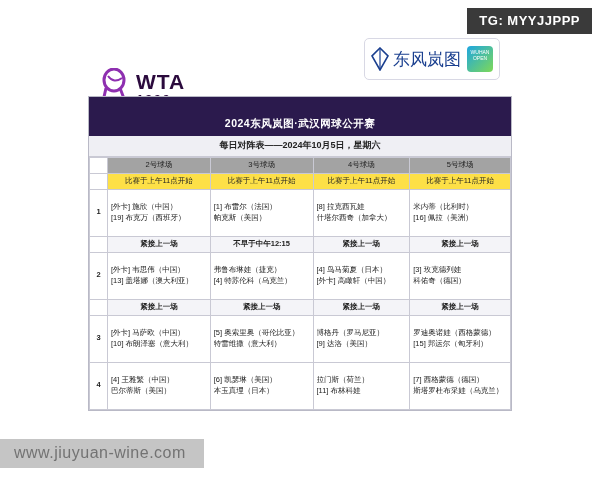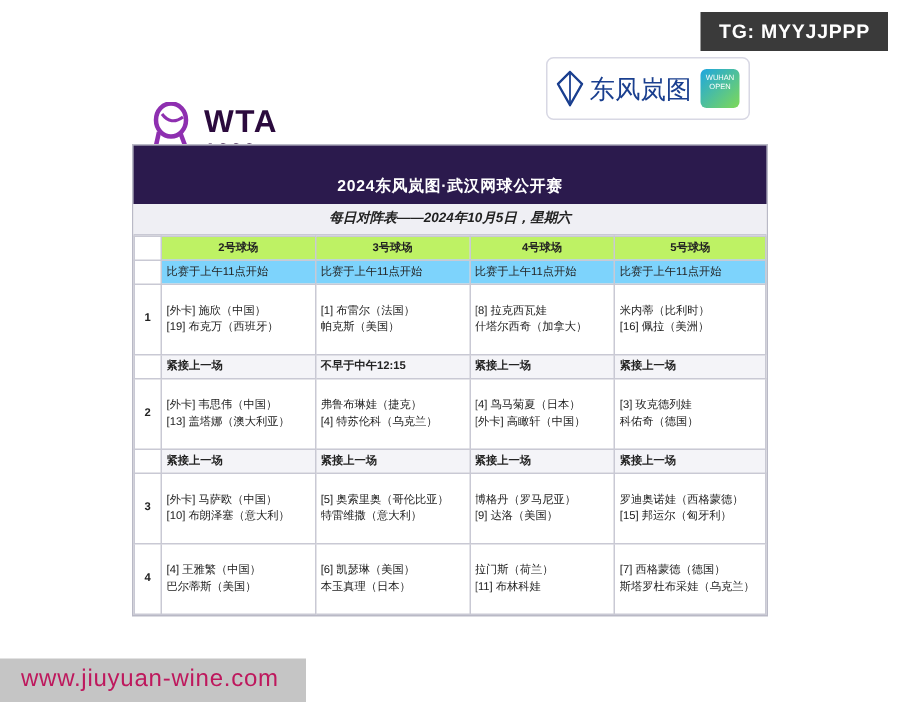--- a/index.html
+++ b/index.html
@@ -132,67 +132,68 @@
     letter-spacing: 0.5px;
   }
   .subtitle-bar {
     background: #efeff4;
     text-align: center;
     font-size: 9px;
     color: #222;
     padding: 3px 0 4px;
     border-bottom: 1px solid #c9c9d4;
     font-weight: bold;
-    font-style: italic;
   }
   table.grid {
     border-collapse: collapse;
     width: 100%;
     table-layout: fixed;
   }
   table.grid td {
     border: 1px solid #c9c9d4;
     font-size: 7.5px;
     color: #222;
     vertical-align: middle;
     padding: 2px 3px;
     line-height: 1.45;
   }
   .col-idx { width: 16px; text-align: center; font-weight: bold; font-size: 8px; }
   .court-head {
-    background: #bef264;
-    text-align: center;
-    font-weight: bold;
+    background: #a3a3a3;
+    text-align: center;
+    font-weight: normal;
     font-size: 8px;
     padding: 3px 0;
   }
   .time-cell {
-    background: #7dd3fc;
+    background: #fde047;
+    text-align: center;
     font-size: 7px;
     color: #333;
     padding: 2px 0;
     margin-top: 16px;
   }
   .notafter-cell {
     background: #f4f4f8;
+    text-align: center;
     font-size: 7px;
     color: #333;
     padding: 2px 0;
     font-weight: bold;
   }
   .match-cell { height: 42px; }
   .player-line { white-space: nowrap; overflow: hidden; text-overflow: ellipsis; }
 
   
   .wm-bottom {
     position: absolute;
     left: 0;
     bottom: 12px;
     background: rgba(150,150,150,0.55);
-    color: #be185d;
+    color: #737373;
     font-size: 16px;
     padding: 5px 18px 6px 14px;
     letter-spacing: 0.5px;
   }
 </style>
 </head>
 <body>
 
 <div class="tg-badge">TG: MYYJJPPP</div>
 

